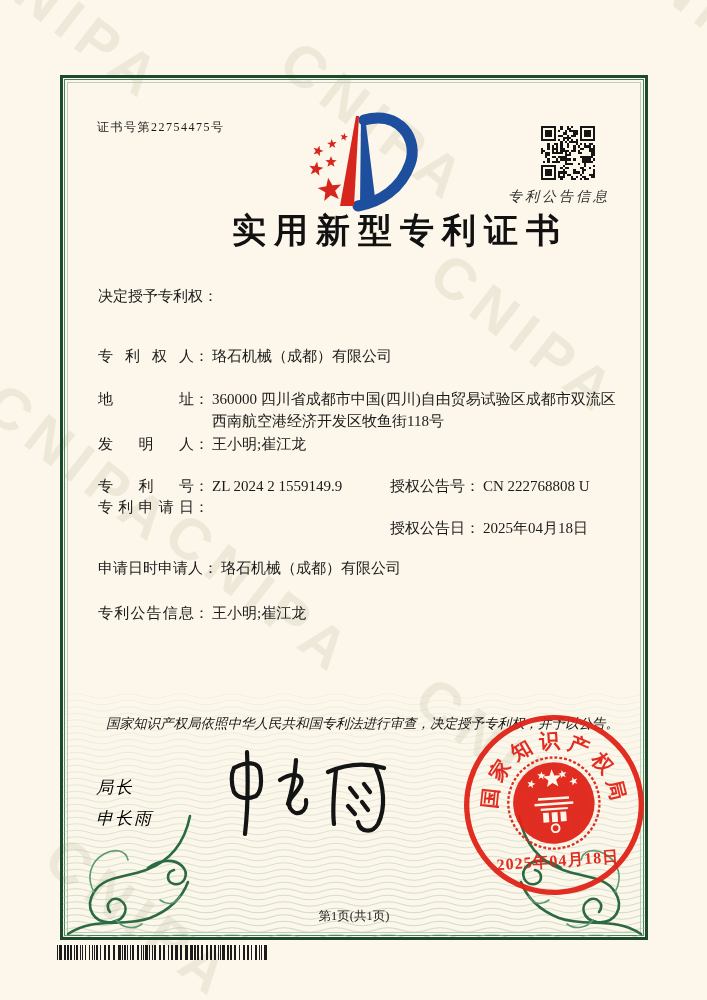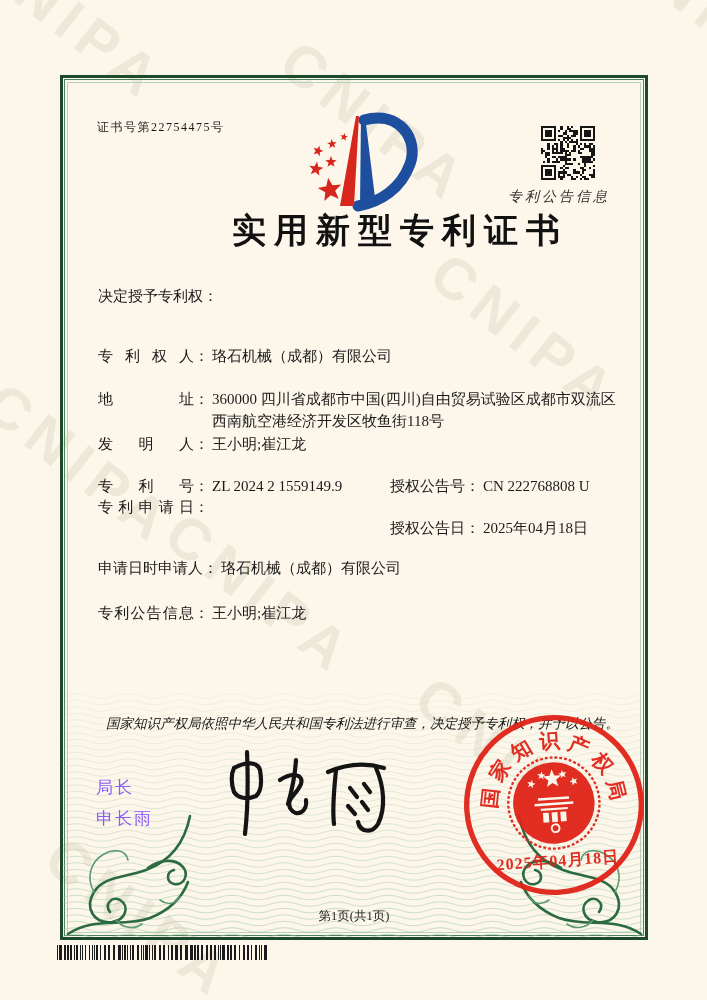--- a/index.html
+++ b/index.html
@@ -22,21 +22,21 @@
   .row{left:98px;width:524px;display:flex;align-items:flex-start;font-size:15px;line-height:22px;}
   .row2{left:390px;width:235px;display:flex;align-items:flex-end;font-size:15px;line-height:22px;}
   .lbl{min-width:96px;white-space:nowrap;text-align:justify;text-align-last:justify;}
   .lbl2{white-space:nowrap;}
   .colon{width:18px;}
   .val{flex:1;}
   .statement{left:78px;top:670px;width:556px;font-size:13.5px;line-height:27px;color:#141414;
              font-style:italic;z-index:2;}
   .statement .s1{text-indent:28px;margin-top:40px;}
   .director{left:96px;top:772px;font-family:"Liberation Sans","DejaVu Sans",sans-serif;
-            font-size:17px;line-height:31px;letter-spacing:2px;color:#8b5cf6;}
+            font-size:17px;line-height:31px;letter-spacing:2px;color:#000000;font-style:italic;}
   .sig{left:200px;top:746px;}
   .seal{left:457px;top:708px;opacity:0.95;z-index:3;}
   .footer{left:60px;top:908px;width:588px;text-align:center;font-size:12.5px;color:#222;}
   .barcode{left:57px;top:945px;}
   .waves{left:63px;top:690px;z-index:1;}
   .flourish{z-index:2;}
   svg{display:block;}
 </style>
 </head>
 <body>

